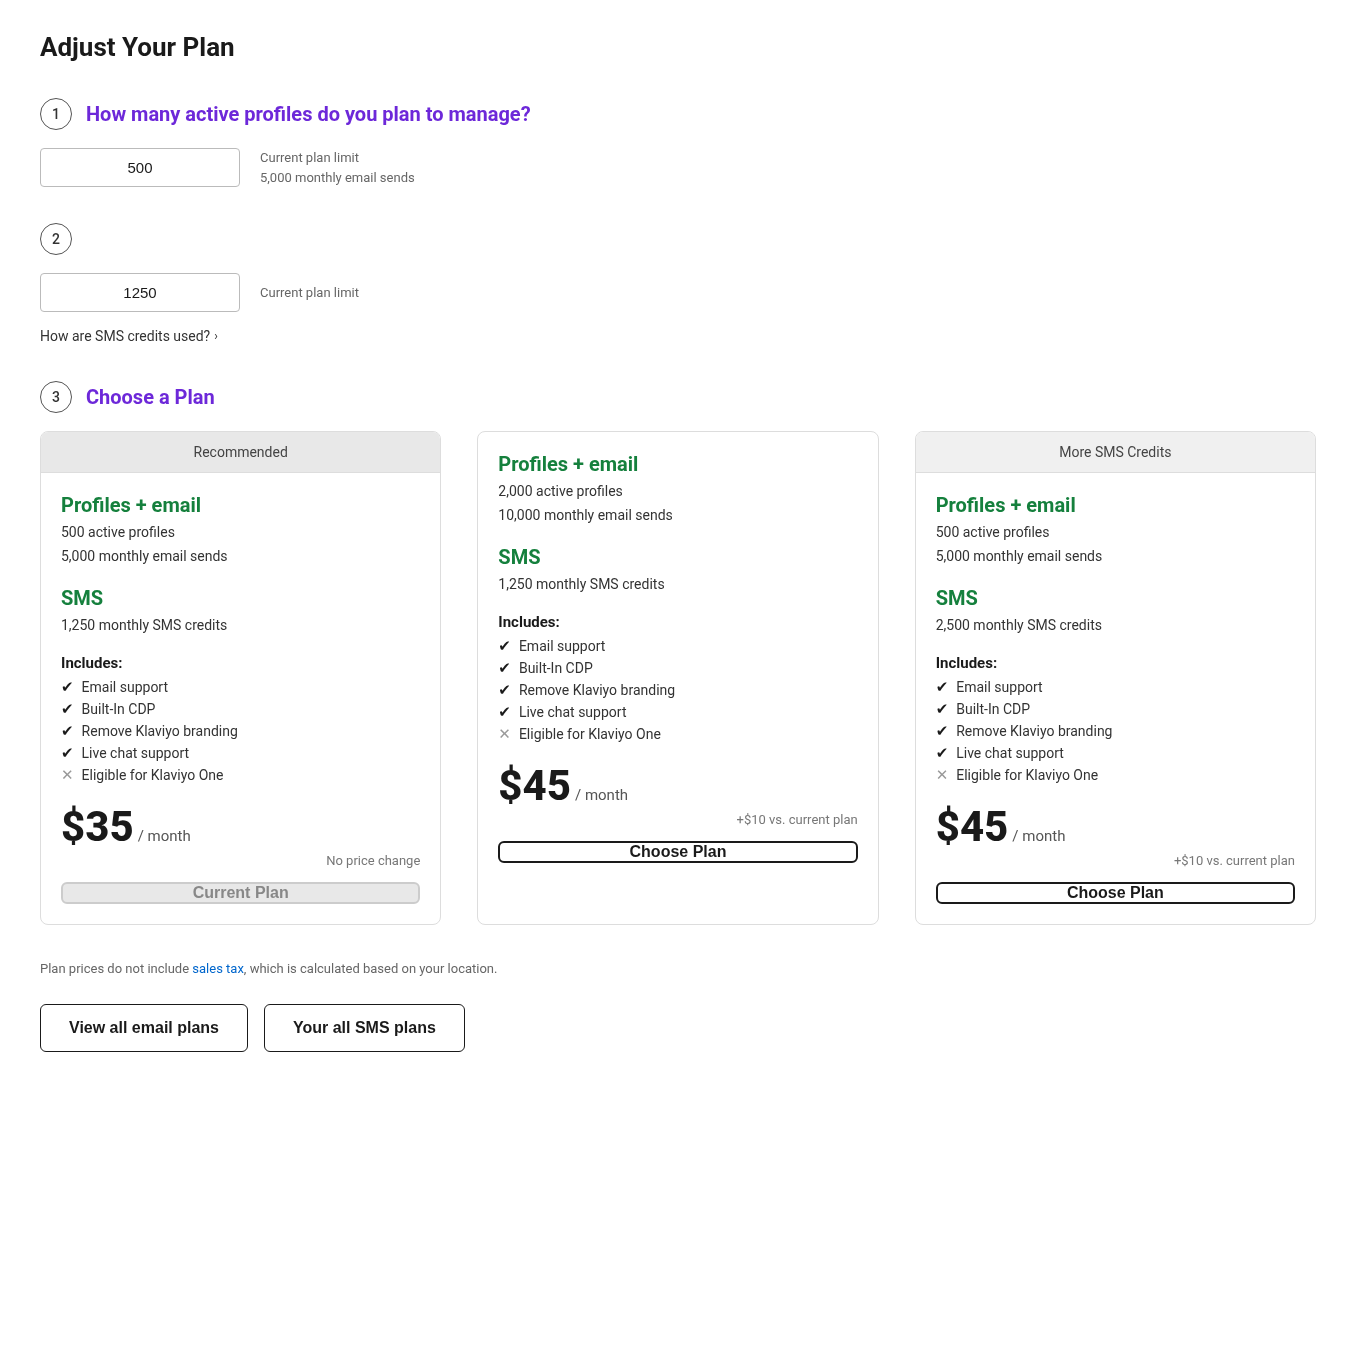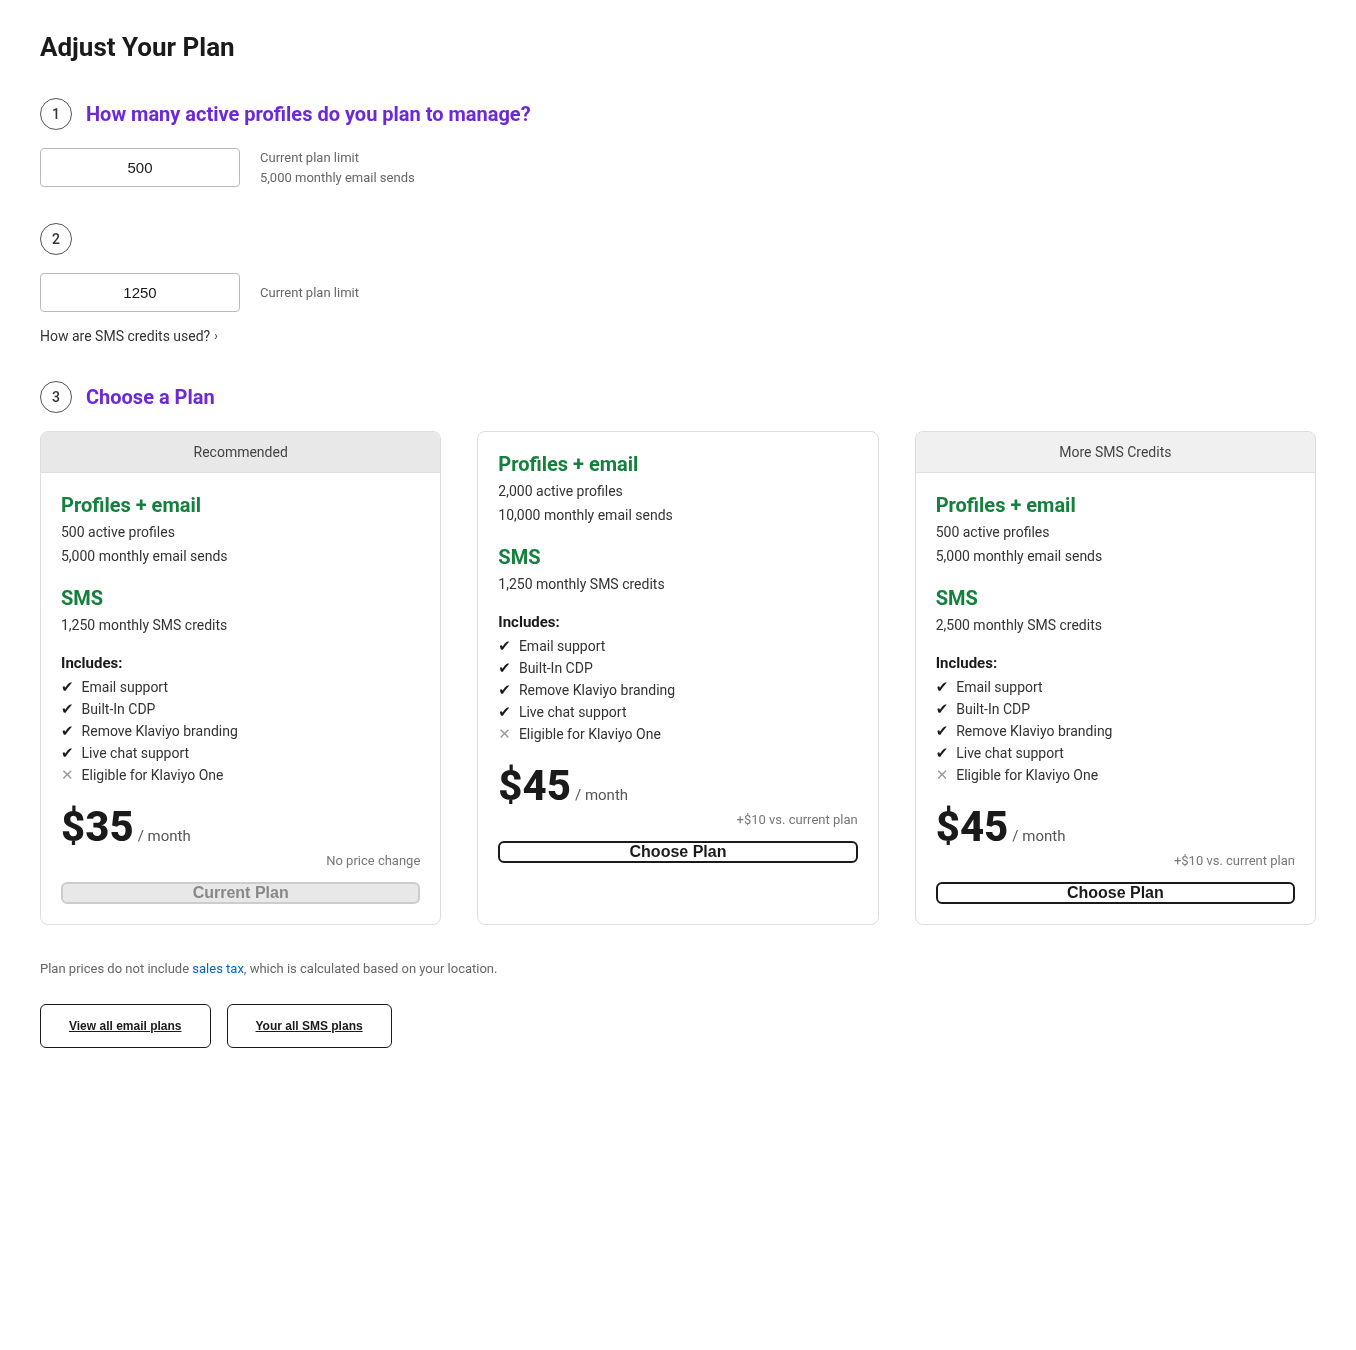--- a/index.html
+++ b/index.html
@@ -193,26 +193,25 @@
     }
     .bottom-buttons {
       display: flex;
       gap: 16px;
     }
     .outline-btn {
       padding: 14px 28px;
       border: 1.5px solid #1a1a1a;
       border-radius: 6px;
       background: #fff;
-      font-size: 12px;
+      font-size: 16px;
       font-weight: 600;
       color: #1a1a1a;
       cursor: pointer;
       transition: background 0.15s;
-      text-decoration: underline;
     }
   </style>
 </head>
 <body>
 
 <h1 class="page-title">Adjust Your Plan</h1>
 
 <div class="section">
   <div class="section-header">
     <div class="step-circle">1</div>

